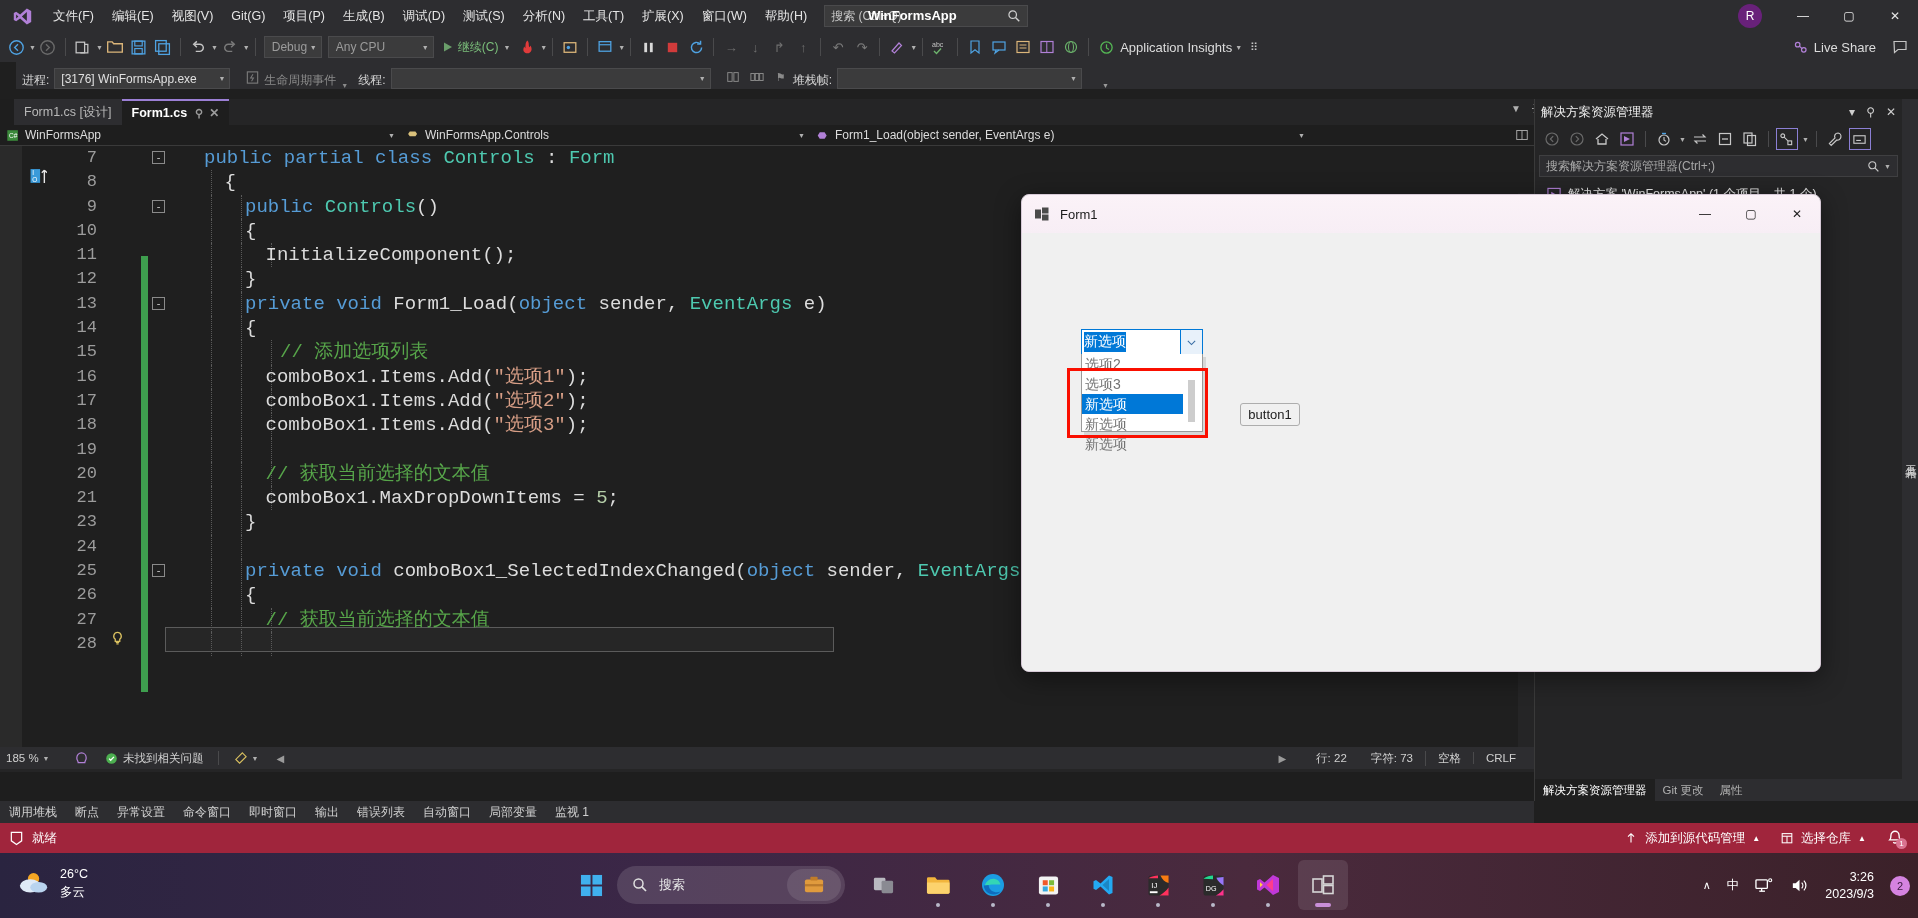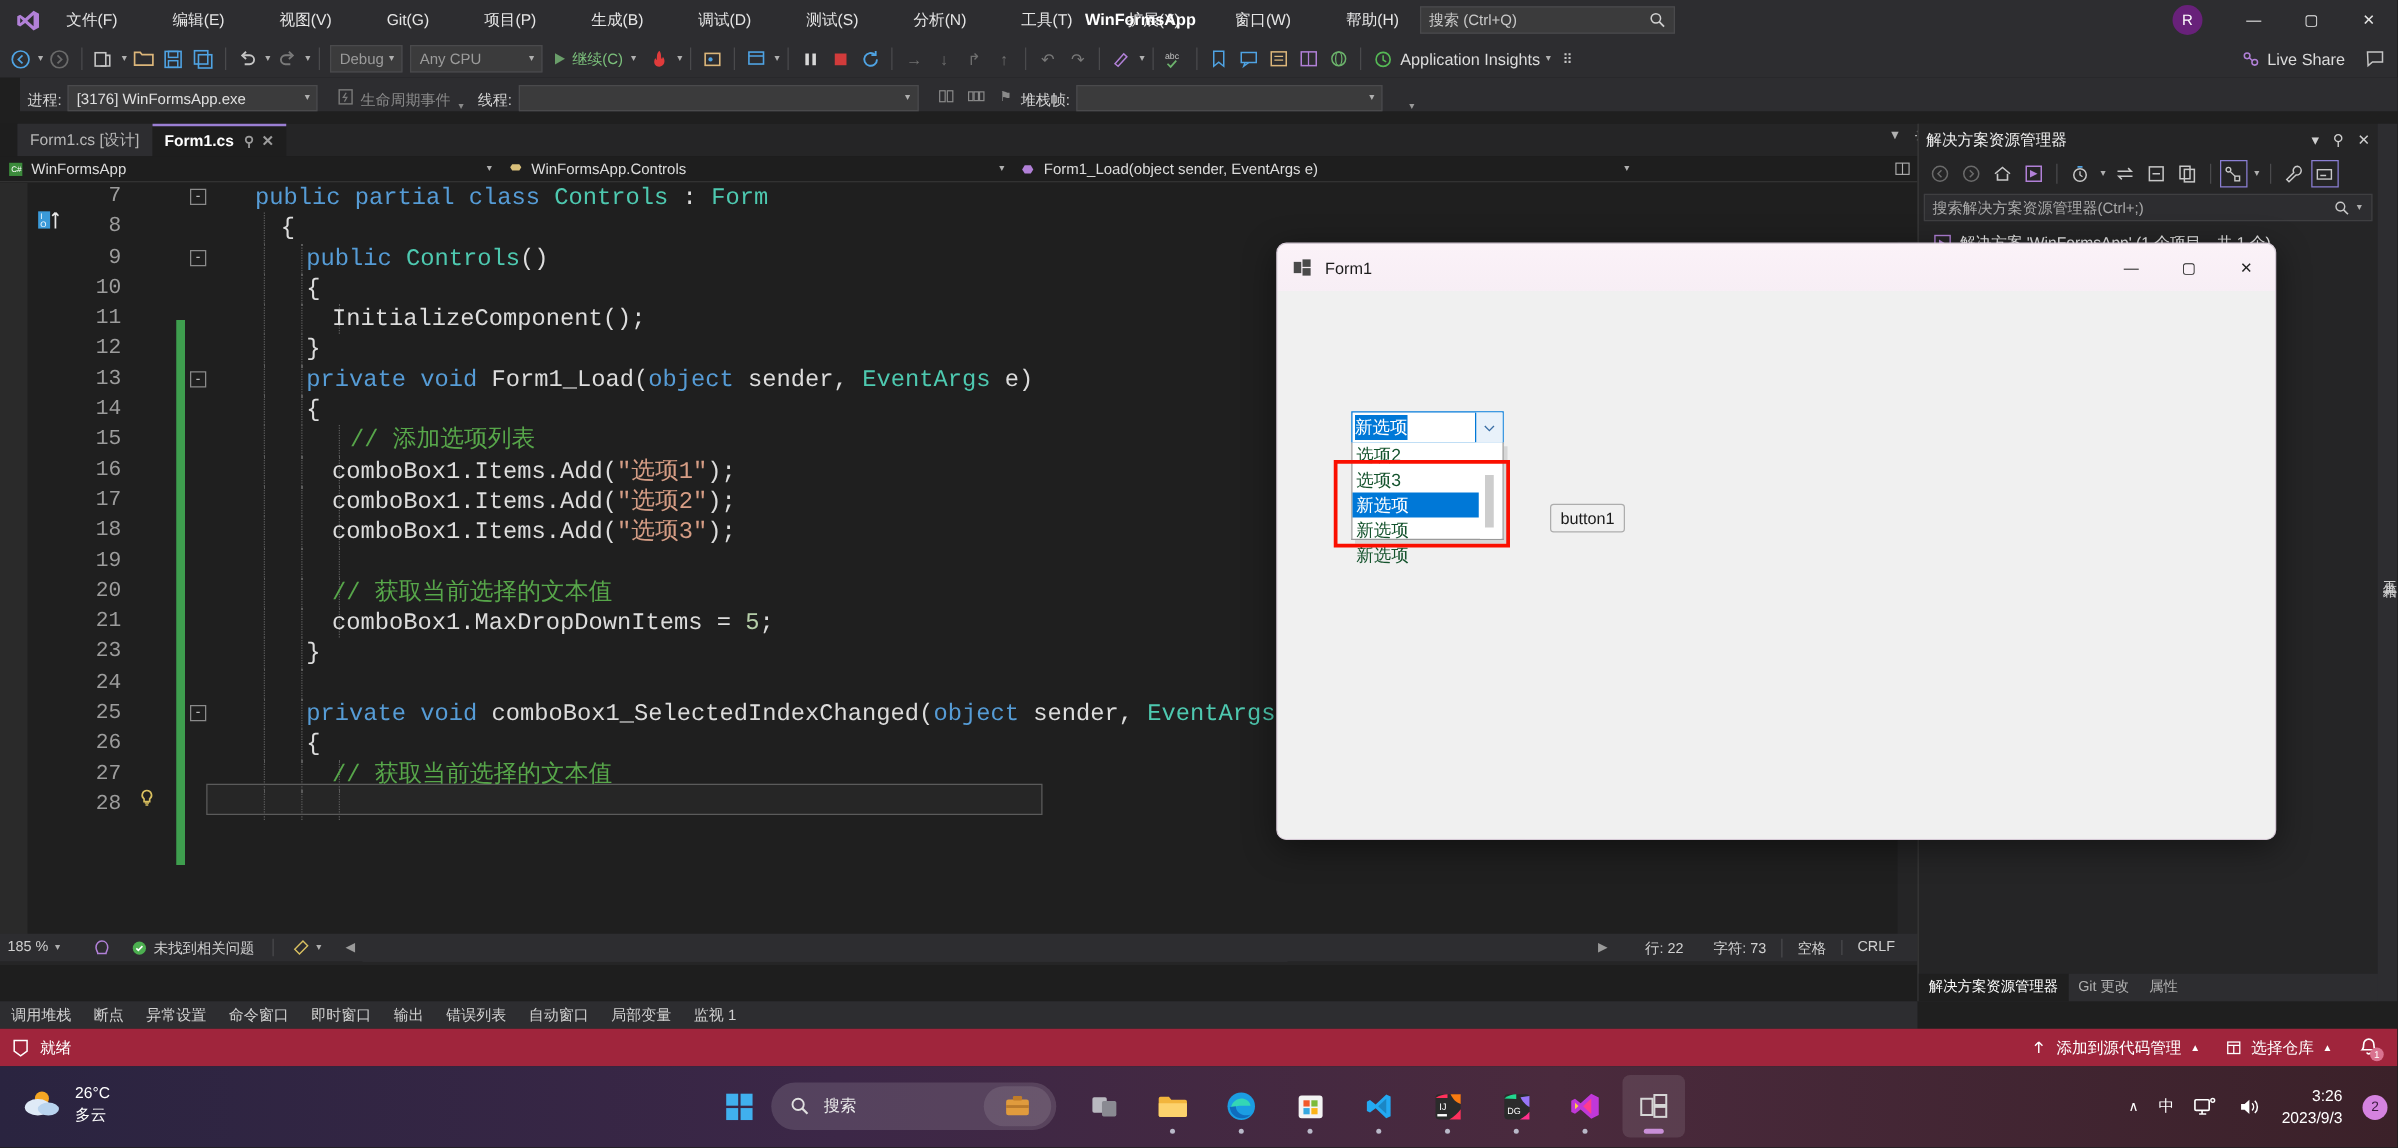--- a/index.html
+++ b/index.html
@@ -16,21 +16,21 @@
 
   
   .titlebar {
     position: absolute; left: 0; top: 0; width: 1918px; height: 32px;
     background: #2d2d30; display: flex; align-items: center;
   }
   .vs-logo {
     width: 44px; height: 32px; display: flex; align-items: center; justify-content: center;
   }
   .vs-logo svg { width: 19px; height: 19px; }
-  .menu { display: flex; align-items: center; height: 32px; gap: 26px; }
+  .menu { display: flex; align-items: center; height: 32px; }
   .menu-item {
     padding: 0 9px; height: 32px; line-height: 32px; font-size: 12.5px;
     color: #e6e6e6; white-space: nowrap; cursor: default;
   }
   .search-box {
     margin-left: 8px; width: 204px; height: 22px; background: #3b3b3c;
     border: 1px solid #4a4a4c; display: flex; align-items: center;
     padding: 0 6px; font-size: 12px; color: #c8c8c8; position: relative;
   }
   .search-box .mag {
@@ -250,21 +250,21 @@
     display: flex; align-items: center; justify-content: center;
   }
   .cbox-caret svg { width: 11px; height: 11px; }
 
   .cbox-list {
     position: absolute; left: 59px; top: 121px; width: 122px; height: 78px;
     background: #fff; border: 1px solid #9a9a9a; border-top: none;
     box-shadow: 3px 3px 0 rgba(0,0,0,.10);
   }
   .cbox-item {
-    height: 20px; line-height: 20px; font-size: 14px; color: #14532d;
+    height: 20px; line-height: 20px; font-size: 14px; color: #737373;
     padding-left: 3px; white-space: nowrap;
   }
   .cbox-item.sel { background: #0078d7; color: #fff; margin-right: 19px; }
   .cbox-scroll {
     position: absolute; right: 1px; top: 1px; width: 17px; height: 76px; background: #fff;
   }
   .cbox-thumb {
     position: absolute; left: 4px; top: 25px; width: 7px; height: 42px; background: #cdcdcd;
   }
   .redbox {
@@ -584,21 +584,21 @@
       <div class="tbtn">
         <svg width="16" height="16" viewBox="0 0 16 16">
             <path d="M2 2.5h12v8H6l-3.5 3z" fill="none" stroke="#c5c5c5" stroke-width="1.2"></path>
           </svg>
       </div>
     </div>
   </div>
 
   <div class="toolbar2">
     <span class="lbl2">进程:</span>
-    <div class="ddl" style="width:200px">
+    <div class="ddl" style="width:176px">
       <span>[3176] WinFormsApp.exe</span>
       <span class="cv">▼</span>
     </div>
     <div class="tbtn">
       <svg width="15" height="15" viewBox="0 0 16 16">
           <rect x="2.5" y="2" width="11" height="12" fill="none" stroke="#7a7a7a" stroke-width="1.2"></rect>
           <path d="M8.5 4.5L6 8.5h3l-2 3.5" fill="none" stroke="#7a7a7a" stroke-width="1.1"></path>
         </svg>
     </div>
     <span class="lbl2" style="color:#8a8a8a">生命周期事件</span>

